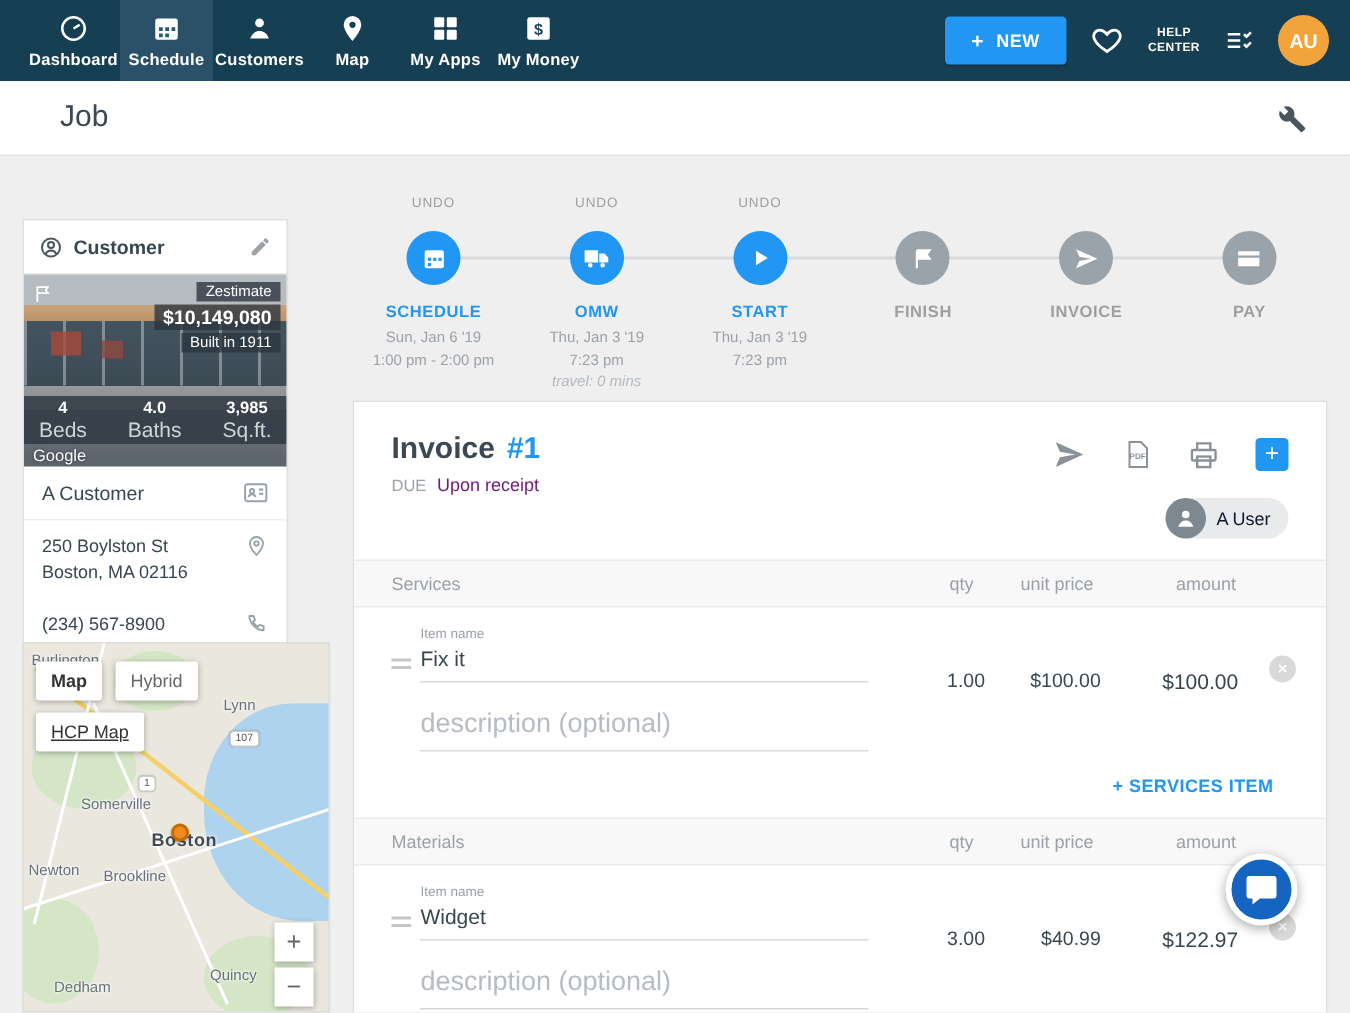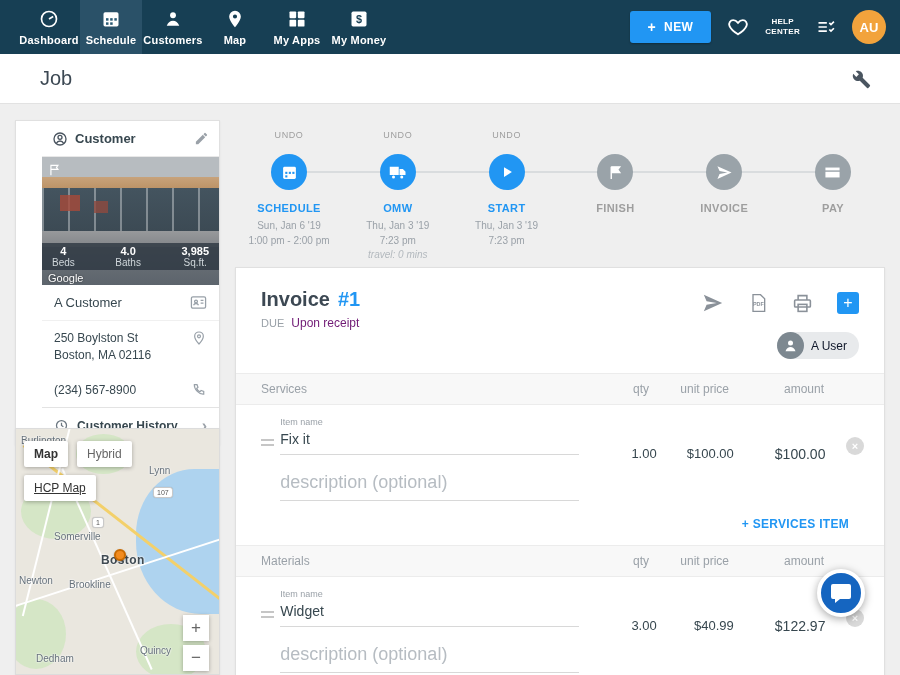--- a/index.html
+++ b/index.html
@@ -21,39 +21,39 @@
 
   
   .jobbar { position:absolute; left:0; top:54px; width:900px; height:50px; background:#fff; border-bottom:1px solid #e2e2e2; display:flex; align-items:center; justify-content:space-between; padding:0 28px 0 40px; z-index:20; }
   .job-title { font-size:20px; color:#3c4853; }
 
   .content-bg { position:absolute; left:0; top:104px; width:900px; height:571px; background:#efefef; }
 
   .card { position:absolute; background:#fff; border:1px solid #e0e0e0; box-shadow:0 1px 2px rgba(0,0,0,.06); }
 
   
-  .customer-card { left:15px; top:120px; width:205px;padding-left:26px; }
+  .customer-card { left:15px; top:146px; width:177px; }
   .cust-header { height:36px; display:flex; align-items:center; gap:7px; padding:0 10px; border-bottom:1px solid #e8e8e8; }
   .cust-header .t { font-size:13px; font-weight:bold; color:#37474f; }
   .edit-ic { margin-left:auto; cursor:pointer; }
 
   .photo { position:relative; height:128px; overflow:hidden;
     background:linear-gradient(180deg,#b7bcc0 0%,#b7bcc0 16%,#c7a27a 16%,#bd9468 24%,#44545f 24%,#3c4a54 58%,#97999b 58%,#83868a 70%,#6f747a 70%,#5c646c 100%); }
   .mullions { position:absolute; left:0; top:24%; width:100%; height:34%;
     background:repeating-linear-gradient(90deg, rgba(255,255,255,.35) 0 2px, transparent 2px 26px); }
   .accent1 { position:absolute; left:18px; top:38px; width:20px; height:16px; background:#a84a3a; opacity:.8; }
   .accent2 { position:absolute; left:52px; top:44px; width:14px; height:12px; background:#8e4a3e; opacity:.8; }
   .flag-ic { position:absolute; left:6px; top:6px; }
   .z-wrap { position:absolute; right:4px; top:5px; text-align:right; }
   .z-line { background:rgba(42,53,63,.78); color:#fff; padding:1px 6px; margin:0 0 2px auto; width:max-content; font-size:10px; }
   .z-price { font-size:13px; font-weight:bold; }
   .stats { position:absolute; left:0; right:0; bottom:15px; background:rgba(42,53,63,.78); display:flex; justify-content:space-between; padding:2px 10px 2px; color:#fff; }
   .stat { text-align:center; }
   .stat .v { font-size:11px; font-weight:bold; }
-  .stat .l { font-size:10px; color:#cfd6da; }
+  .stat .l { font-size:14px; color:#cfd6da; }
   .google { position:absolute; left:6px; bottom:1px; color:#fff; font-size:11px; text-shadow:0 0 2px rgba(0,0,0,.6); }
 
   .c-row { display:flex; align-items:center; padding:9px 12px; font-size:12px; color:#37474f; }
   .c-row .ic { margin-left:auto; }
   .name-row { font-size:13px; border-bottom:1px solid #f0f0f0; }
   .addr-row { align-items:flex-start; line-height:1.4; }
   .phone-row { border-bottom:1px solid #e3e3e3; }
   .hist-row { padding:10px 12px; font-size:12px; font-weight:bold; color:#37474f; display:flex; align-items:center; gap:8px; cursor:pointer; }
   .chev { margin-left:auto; color:#9aa1a8; font-size:16px; line-height:1; }
 
@@ -250,20 +250,25 @@
 
   <div class="photo">
     <div class="mullions"></div>
     <div class="accent1"></div>
     <div class="accent2"></div>
     <span class="flag-ic">
         <svg width="14" height="14" viewBox="0 0 24 24" fill="none" stroke="#fff" stroke-width="2">
           <path d="M5 21V4h12l-2.5 3.5L17 11H5"></path>
         </svg>
       </span>
+    <div class="z-wrap">
+      <div class="z-line">Zestimate</div>
+      <div class="z-line z-price">$10,149,080</div>
+      <div class="z-line">Built in 1911</div>
+    </div>
     <div class="stats">
       <div class="stat">
         <div class="v">4</div>
         <div class="l">Beds</div>
       </div>
       <div class="stat">
         <div class="v">4.0</div>
         <div class="l">Baths</div>
       </div>
       <div class="stat">

